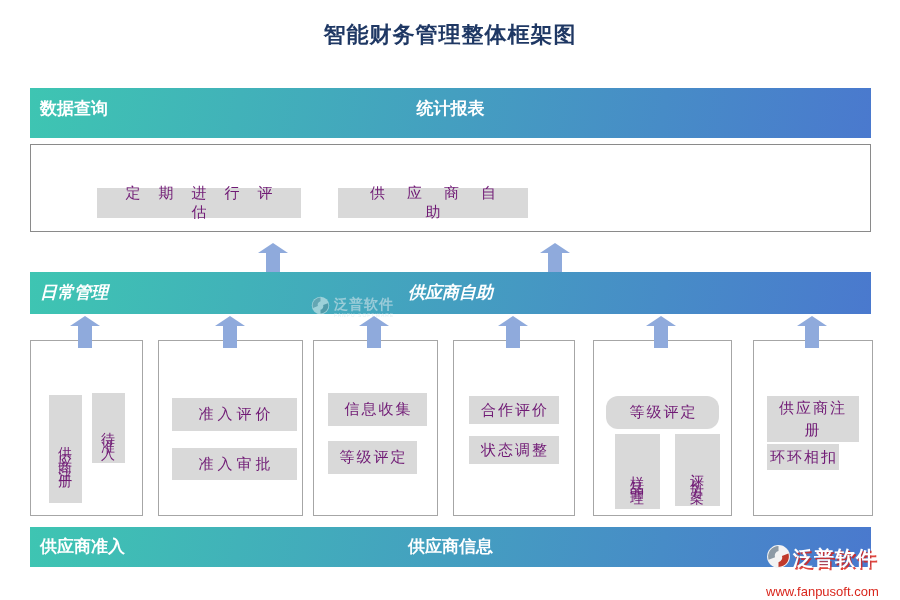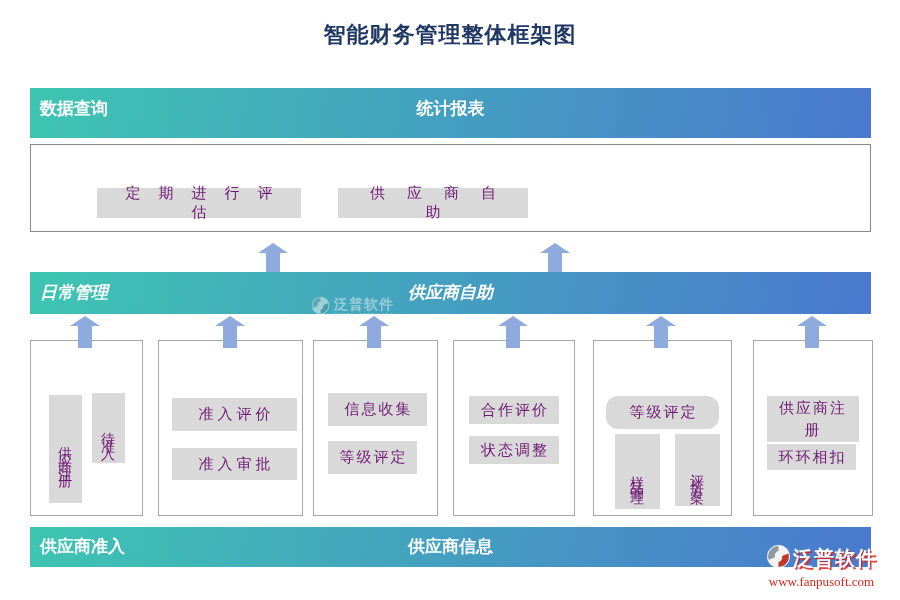--- a/index.html
+++ b/index.html
@@ -59,22 +59,22 @@
   .wm-name { font-size:14px; font-weight:bold; color:#dfe9ee; letter-spacing:1px; }
   .wm-cap  { font-size:5px; color:#cfe2e6; letter-spacing:1px; margin-top:2px; }
 
   .brand { position:absolute; left:766px; top:544px; z-index:5; }
   .brand-row { display:flex; align-items:center; gap:2px; }
   .brand-name {
     font-size:20px; font-weight:bold; color:#fff; letter-spacing:1px;
     text-shadow:1.5px 1.5px 0 rgba(217,38,28,.85);
   }
   .brand-url {
-    font-family:Liberation Serif, serif; font-size:13px;
-    color:var(--brand-red,#D9261C); margin-top:1px; text-align:center;
+    font-family:Liberation Sans, sans-serif; font-size:13px;
+    color:var(--brand-red,#D9261C); margin-top:11px; text-align:center;
   }
 </style>
 </head>
 <body>
 
 <div class="stage">
 
   <div class="title">智能财务管理整体框架图</div>
 
   <div class="banner" id="banner-top">
@@ -160,21 +160,21 @@
   </div>
 
   <div class="gbox" style="left:593px;width:137px;">
     <div class="pill" style="left:12px;top:55px;width:113px;height:33px;border-radius:12px;">等级评定</div>
     <div class="pill vpill" style="left:21px;top:93px;width:45px;height:75px;letter-spacing:5px;">样品管理</div>
     <div class="pill vpill" style="left:81px;top:93px;width:45px;height:72px;letter-spacing:5px;">评价方案</div>
   </div>
 
   <div class="gbox" style="left:753px;width:118px;">
     <div class="pill wrap" style="left:13px;top:55px;width:92px;height:46px;">供应商注册</div>
-    <div class="pill" style="left:13px;top:103px;width:89px;height:26px;text-align:center;">环环相扣</div>
+    <div class="pill" style="left:13px;top:103px;width:72px;height:26px;text-align:center;">环环相扣</div>
   </div>
 
   <div class="banner" id="banner-bottom">
     <span class="b-left">供应商准入</span>
     <span class="b-center">供应商信息</span>
   </div>
 
   <div class="brand">
     <div class="brand-row">
       <span>

